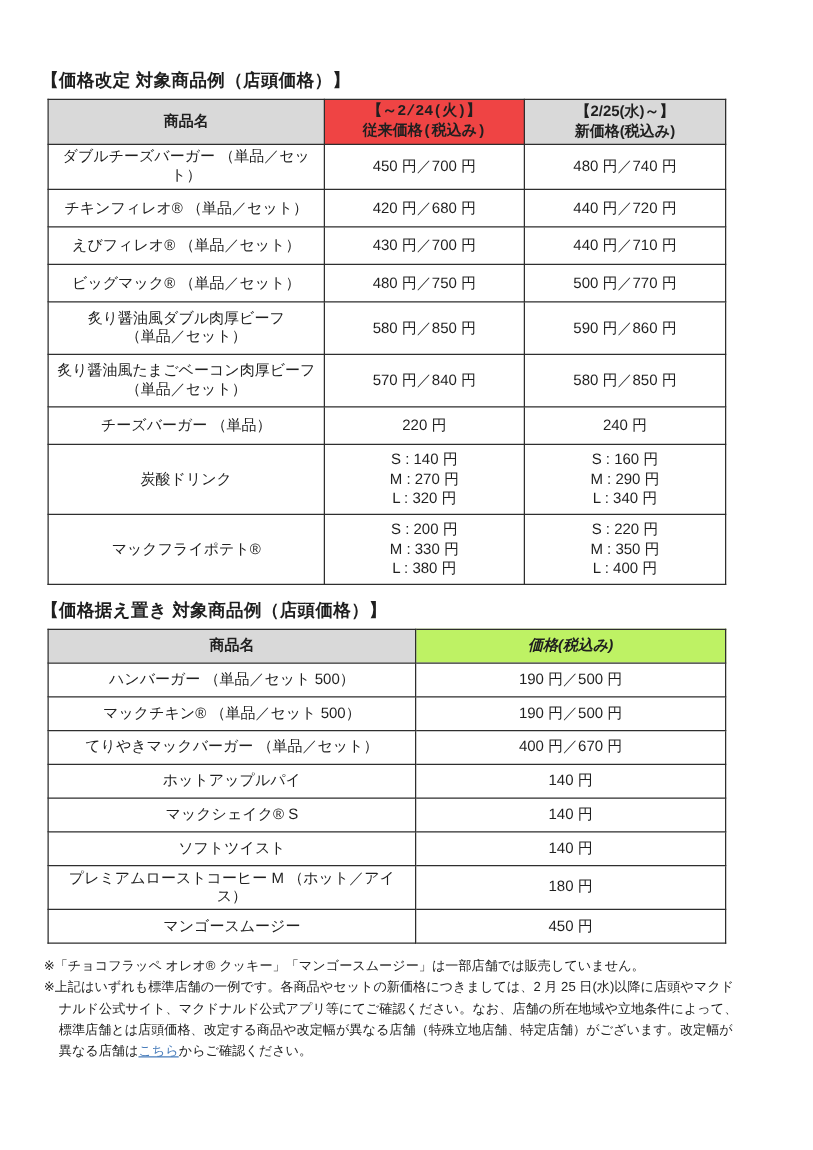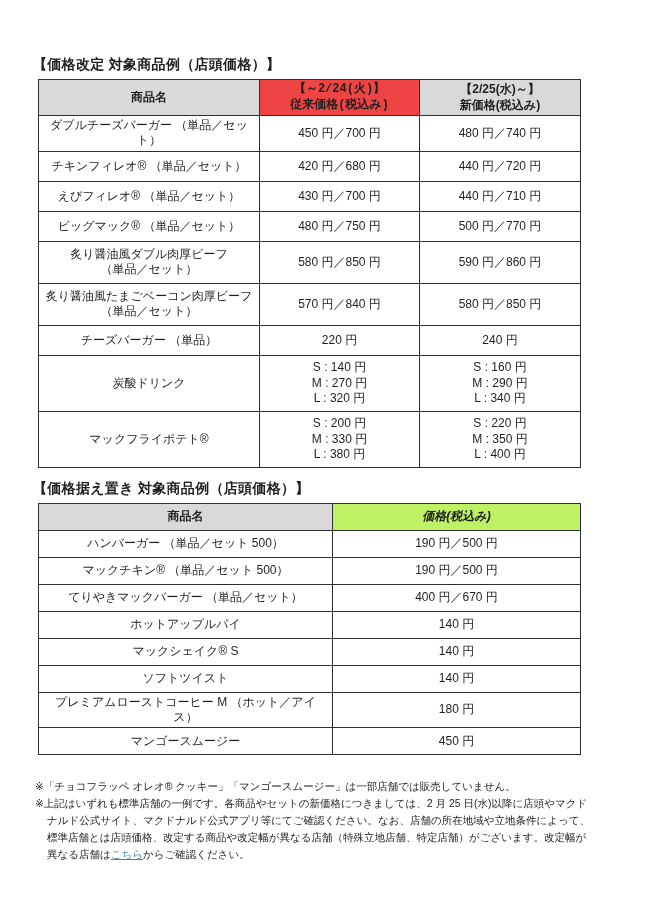--- a/index.html
+++ b/index.html
@@ -48,21 +48,21 @@
     background: #d9d9d9;
     font-weight: bold;
   }
   tr.hd1 { height: 36px; }
   tr.hd2 { height: 27px; }
   tr.h1 { height: 30px; }
   tr.h2 { height: 42px; }
   tr.h3 { height: 56px; }
   tr.r2 { height: 27px; }
   .footnotes {
-    margin: 23px 0 0 2px;
+    margin: 10px 0 0 2px;
     width: 560px;
   }
   .footnotes p {
     margin: 0;
     font-size: 10.5px;
     line-height: 17px;
     padding-left: 12px;
     text-indent: -12px;
     color: #222222;
   }

